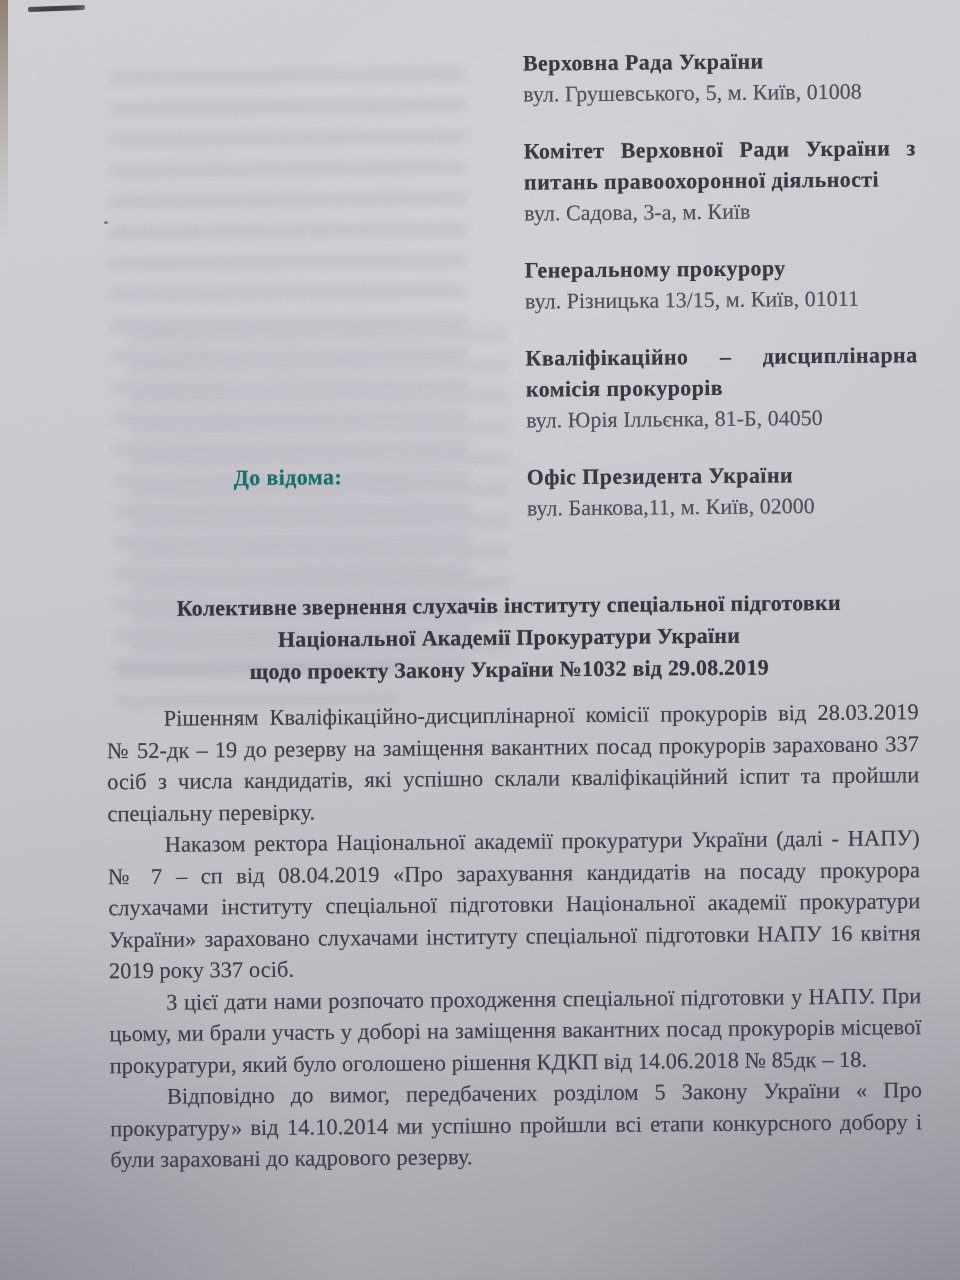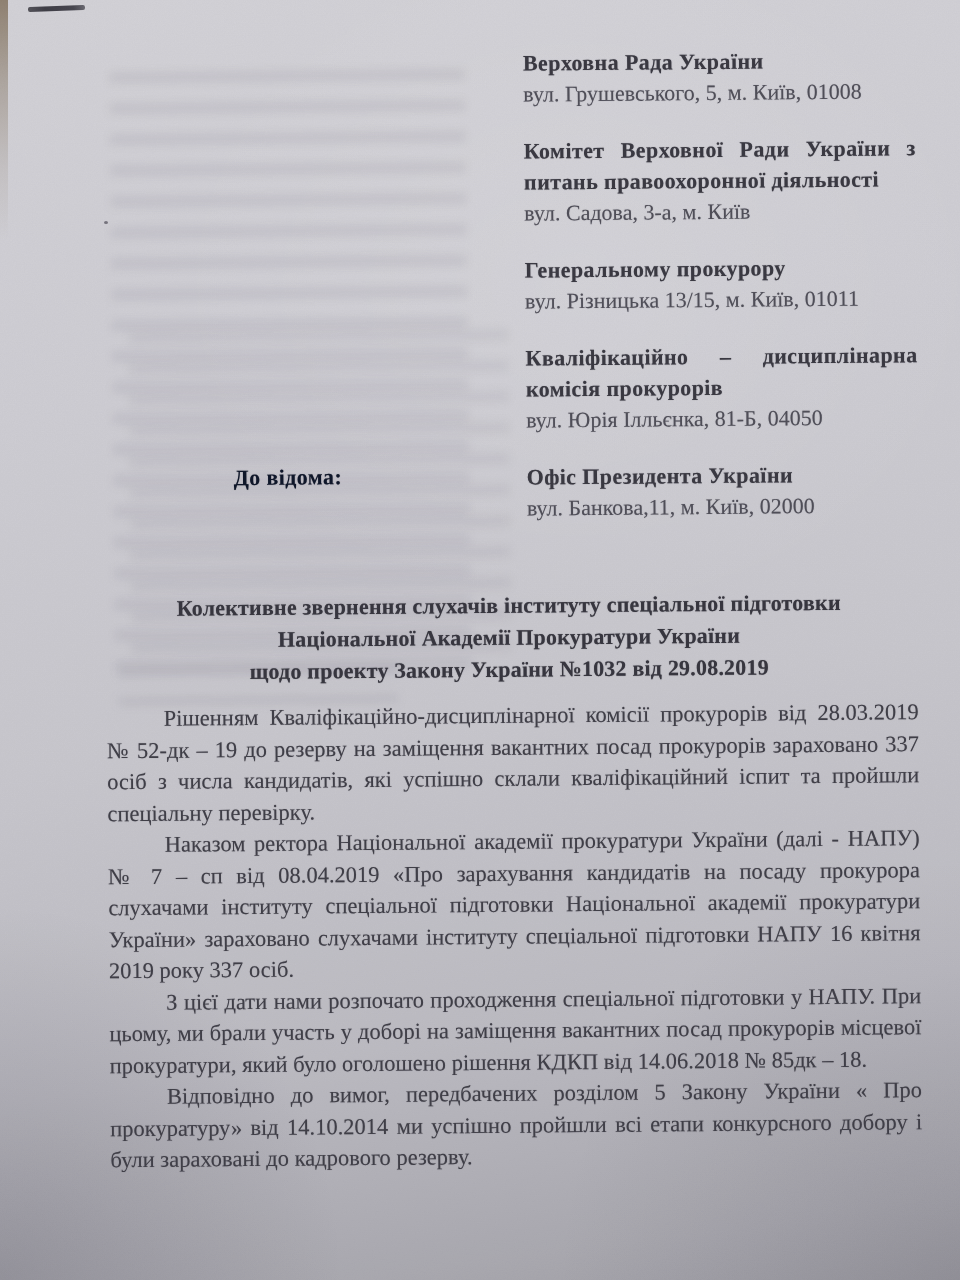--- a/index.html
+++ b/index.html
@@ -117,21 +117,21 @@
   }
   .recipient.last {
     position: relative;
   }
   .attention {
     position: absolute;
     left: -293px;
     top: 1px;
     font-weight: bold;
     font-size: 22px;
-    color: #0f172a;
+    color: #0f766e;
     letter-spacing: 0.4px;
     white-space: nowrap;
     text-shadow: 0 0 1px rgba(45,44,56,0.45);
   }
 
   .doc-title {
     position: absolute;
     left: 100px;
     right: 42px;
     top: 590px;

